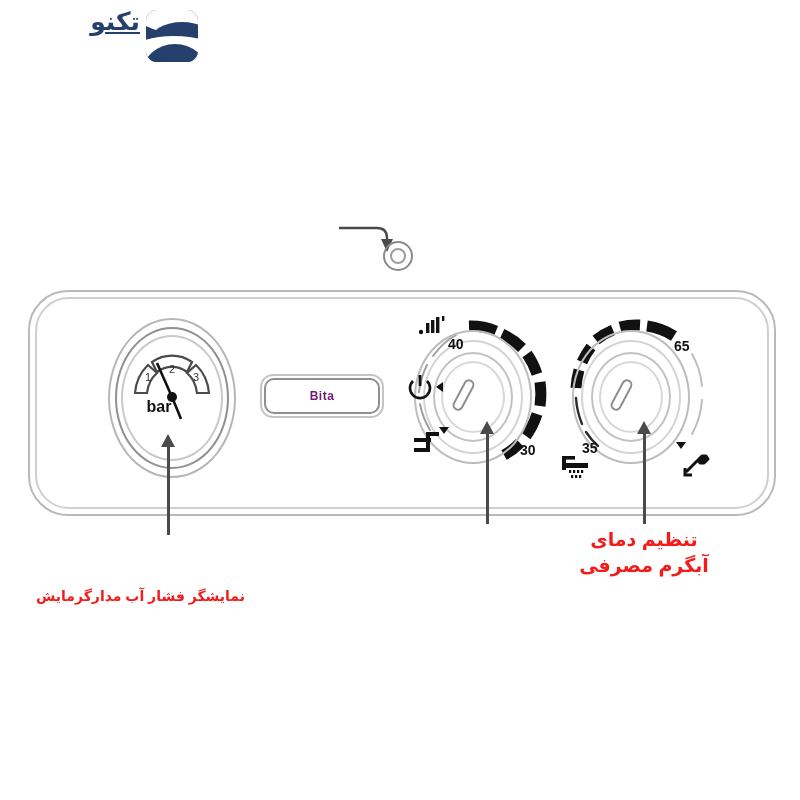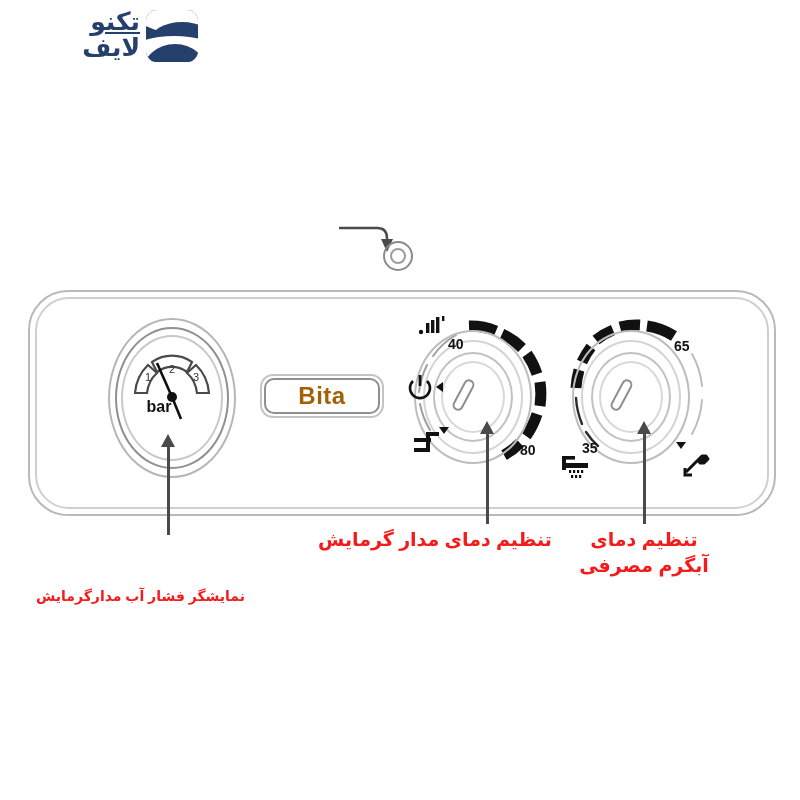--- a/index.html
+++ b/index.html
@@ -89,21 +89,21 @@
   #bita { position: absolute; left: 232px; top: 84px; width: 124px; height: 44px; }
   #bita .plate-out {
     position: absolute; inset: 0; border: 2px solid #c4c4c4; border-radius: 13px;
   }
   #bita .plate-in {
     position: absolute; left: 4px; top: 4px; right: 4px; bottom: 4px;
     border: 2px solid #8f8f8f; border-radius: 10px;
   }
   #bita .plate-label {
     position: absolute; inset: 0; display: flex; align-items: center; justify-content: center;
-    font-size: 24px; font-weight: bold; color: #a16207; letter-spacing: .5px;
+    font-size: 12px; font-weight: bold; color: #701a75; letter-spacing: .5px;
   }
 
   
   .knob-wrap { position: absolute; width: 170px; height: 170px; }
   #knob-mode { left: 366px; top: 22px; }
   #knob-dhw  { left: 524px; top: 22px; }
 
   .knob-body { position: absolute; left: 20px; top: 18px; width: 118px; height: 134px; }
   .k-ring { position: absolute; border-radius: 50%; border: 2px solid #c9c9c9; }
   .k1 { left: 0;   top: 0;   width: 118px; height: 134px; border-color:#bdbdbd; }
@@ -142,21 +142,20 @@
 
   <div id="logo">
     <div id="logo-mark">
       <div class="swoosh-top"></div>
       <div class="swoosh-mid"></div>
       <div class="swoosh-bot"></div>
       <div class="swoosh-fill"></div>
     </div>
     <div id="logo-text">
       <div class="l1">تکنو</div>
-      <div class="l2">لایف</div>
     </div>
   </div>
 
 
   <svg id="led-leader" viewBox="0 0 60 30">
     <path d="M2 6 L40 6 Q50 6 50 16 L50 22" stroke="#4a4a4a" stroke-width="2.4" fill="none"></path>
     <polygon points="50,30 44,17 56,17" fill="#4a4a4a"></polygon>
   </svg>
 
   <div id="led">
@@ -217,21 +216,21 @@
 
       <div class="knob-body">
         <div class="k-ring k1"></div>
         <div class="k-ring k2"></div>
         <div class="k-ring k3"></div>
         <div class="k-ring k4"></div>
         <div class="k-slot"></div>
       </div>
 
       <div class="knob-label" style="left:54px; top:24px;">40</div>
-      <div class="knob-label" style="left:126px; top:130px;">80</div>
+      <div class="knob-label" style="left:126px; top:130px;">30</div>
 
       <svg style="position:absolute;left:24px;top:2px;width:30px;height:22px" viewBox="0 0 30 22">
         <circle cx="3" cy="18" r="2.2" fill="#111"></circle>
         <rect x="8" y="9" width="3.4" height="10" fill="#111"></rect>
         <rect x="13" y="6" width="3.4" height="13" fill="#111"></rect>
         <rect x="18" y="3" width="3.4" height="16" fill="#111"></rect>
         <rect x="24" y="2" width="2.4" height="5" fill="#111"></rect>
       </svg>
 
       <svg style="position:absolute;left:14px;top:62px;width:24px;height:26px" viewBox="0 0 24 26">
@@ -308,21 +307,20 @@
     </div>
   </div>
 
   <div class="arrow" style="left:167px; top:445px; height:90px;"></div>
   <div class="arrow" style="left:486px; top:432px; height:92px;"></div>
   <div class="arrow" style="left:643px; top:432px; height:92px;"></div>
 
   <div class="callout" id="callout-gauge">نمایشگر فشار آب مدارگرمایش</div>
 
   <div class="callout" id="callout-mode">
-    <div>تنظیم دمای مدار گرمایش</div>
   </div>
 
   <div class="callout" id="callout-dhw">
     <div>تنظیم دمای</div>
     <div>آبگرم مصرفی</div>
   </div>
 
 </div>
 
 </body></html>

